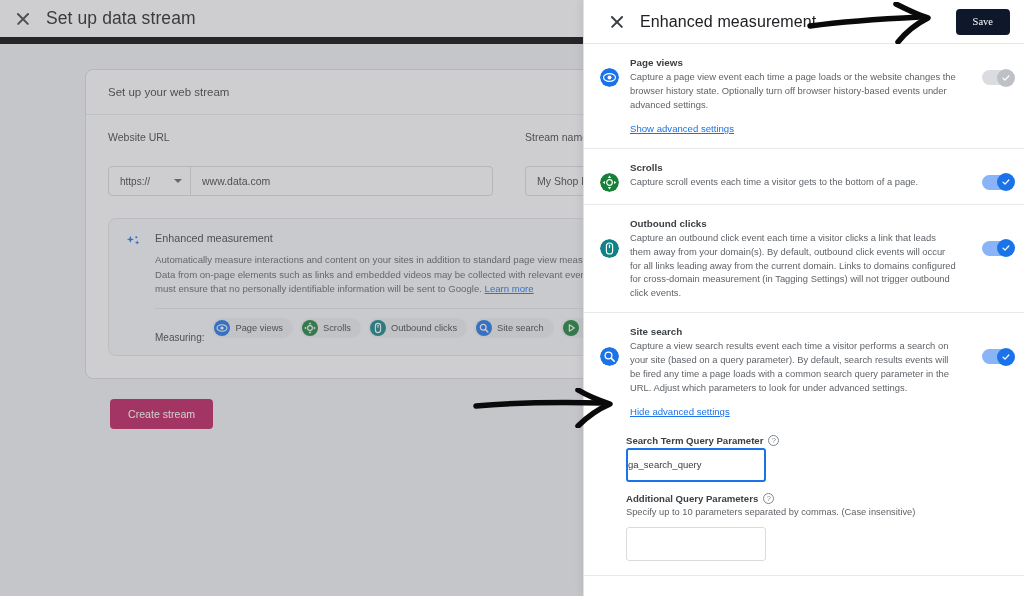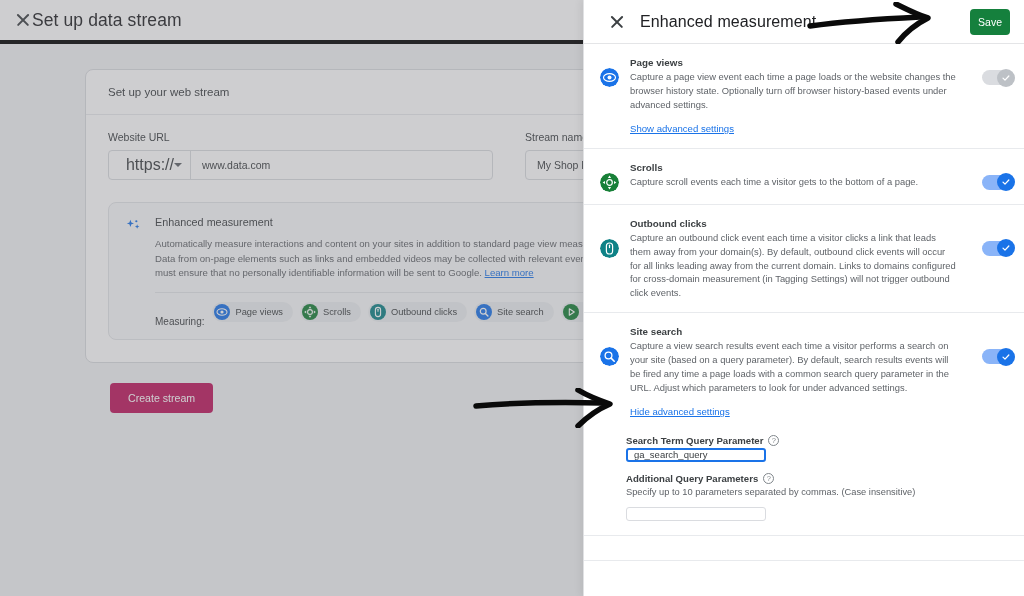--- a/index.html
+++ b/index.html
@@ -10,22 +10,22 @@
     background: #ffffff;
   }
   .screen { position: relative; width: 1024px; height: 596px; background: #fff; }
 
   
   .bg-page {
     position: absolute; left: 0; top: 0; width: 1024px; height: 596px;
     background: #ffffff;
   }
   .bg-topbar {
-    height: 44px; background: #ffffff; border-bottom: 4px solid #000000;
-    display: flex; align-items: center; padding-left: 14px; 
+    height: 44px; background: #ffffff; border-bottom: 7px solid #000000;
+    display: flex; align-items: center; padding-left: 14px; gap: 14px;
   }
   .close-x {
     width: 18px; height: 18px; position: relative; flex: none;
   }
   .close-x::before, .close-x::after {
     content: ""; position: absolute; left: 1px; top: 8px; width: 16px; height: 1.6px;
     background: #3c4043; border-radius: 1px;
   }
   .close-x::before { transform: rotate(45deg); }
   .close-x::after { transform: rotate(-45deg); }
@@ -35,25 +35,25 @@
   .bg-card {
     margin-left: 85px; margin-right: 70px; background: #fff;
     border: 1px solid #dadce0; border-radius: 8px;
   }
   .bg-card-head {
     padding: 16px 22px; font-size: 11.5px; color: #3c4043;
     border-bottom: 1px solid #e8eaed;
   }
   .bg-card-body { padding: 16px 22px 22px 22px; }
   .field-row { display: flex; gap: 32px; }
-  .field-label { font-size: 10.5px; color: #3c4043; margin-bottom: 7px; }
+  .field-label { font-size: 10.5px; color: #3c4043; margin-bottom: 23px; }
   .url-wrap { display: flex; width: 385px; height: 30px; border: 1px solid #dadce0; border-radius: 4px; overflow: hidden; }
   .url-proto {
-    width: 82px; display: flex; align-items: center; justify-content: flex-end;
-    padding: 0 8px 0 11px; font-size: 16px; color: #3c4043;
+    width: 82px; display: flex; align-items: center; justify-content: space-between;
+    padding: 0 8px 0 11px; font-size: 10px; color: #3c4043;
     border-right: 1px solid #dadce0;
   }
   .caret { width: 0; height: 0; border-left: 4px solid transparent; border-right: 4px solid transparent; border-top: 4px solid #5f6368; }
   .url-val { flex: 1; display: flex; align-items: center; padding-left: 11px; font-size: 10.5px; color: #3c4043; }
   .stream-wrap {
     width: 200px; height: 30px; border: 1px solid #dadce0; border-radius: 4px;
     display: flex; align-items: center; padding-left: 11px; font-size: 10.5px; color: #3c4043;
   }
 
   .em-box {
@@ -93,23 +93,23 @@
     background: #ffffff; border-left: 1px solid #e0e1e3;
     box-shadow: -2px 0 8px rgba(0,0,0,.07);
     display: flex; flex-direction: column;
   }
   .panel-head {
     height: 44px; flex: none; display: flex; align-items: center;
     padding: 0 14px 0 24px; border-bottom: 1px solid #e4e5e7; gap: 14px;
   }
   .panel-title { font-size: 16px; color: #202124; letter-spacing: .1px; flex: 1; }
   .save-btn {
-    background: #15803d; color: #fff; border-radius: 4px;
-    height: 26px; padding: 0 8px; font-size: 10.5px;
-    display: flex; align-items: center; justify-content: center;
+    background: #0f172a; color: #fff; border-radius: 4px;
+    height: 26px; padding: 0 17px; font-size: 10.5px;
+    display: flex; align-items: center; justify-content: center; font-family: Liberation Serif, serif;
   }
   .panel-body { flex: 1; overflow: hidden; }
 
   .sec {
     display: flex; padding: 12px 12px 12px 14px; gap: 10px;
     border-bottom: 1px solid #e8eaed; align-items: flex-start;
   }
   .sec-icon { flex: none; width: 22px; display: flex; justify-content: center; padding-top: 12px; }
   .ic { width: 19px; height: 19px; border-radius: 50%; display: block; }
   .sec-main { flex: 1; min-width: 0; padding-top: 1px; }
@@ -137,22 +137,22 @@
     display: flex; align-items: center; gap: 5px;
     font-size: 9.6px; font-weight: bold; color: #3c4043; margin-bottom: 2px;
   }
   .qmark {
     width: 11px; height: 11px; border-radius: 50%; border: 1px solid #80868b;
     font-size: 7.5px; color: #80868b; display: flex; align-items: center;
     justify-content: center; font-weight: normal; line-height: 1;
   }
   .adv-help { font-size: 9.3px; line-height: 1.45; color: #5f6368; margin-bottom: 8px; }
   .adv-input {
-    width: 140px; height: 14px; border-radius: 3px; display: flex; align-items: center;
-    padding-left: 6px; font-size: 9.5px; color: #3c4043; background: #fff;
+    width: 140px; height: 34px; border-radius: 3px; display: flex; align-items: center;
+    font-size: 9.5px; color: #3c4043; background: #fff;
   }
   .adv-input.focused { border: 2px solid #1a73e8; }
   .adv-input.plain { border: 1px solid #dadce0; }
   .adv-gap { height: 11px; }
 
   
   .arrow { position: absolute; pointer-events: none; }
   #arrow-save { left: 800px; top: 2px; }
   #arrow-input { left: 470px; top: 388px; }
 </style>

